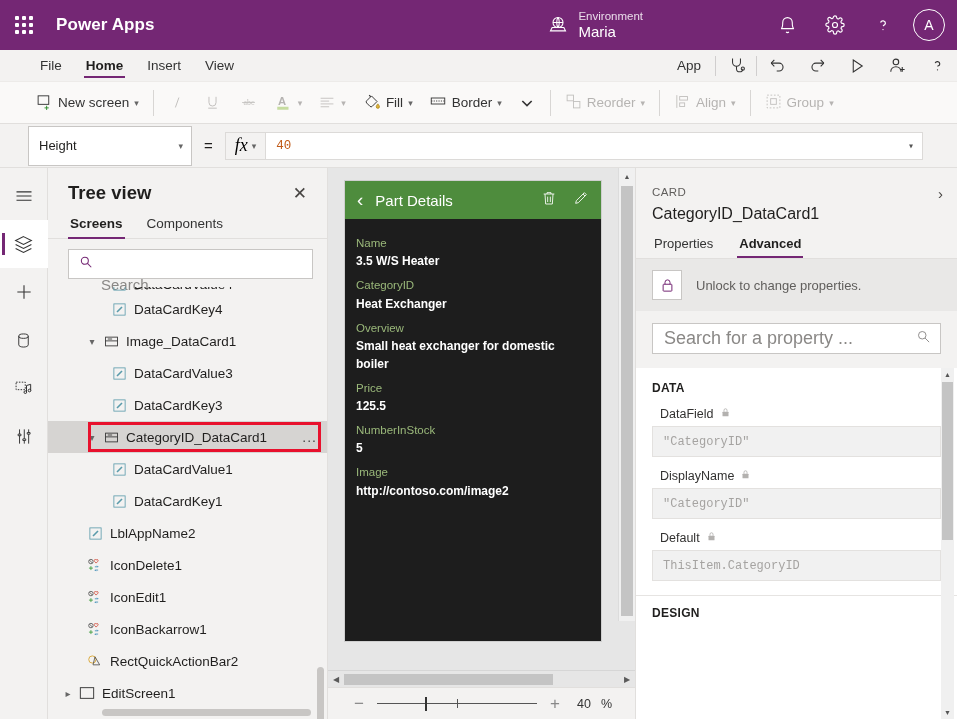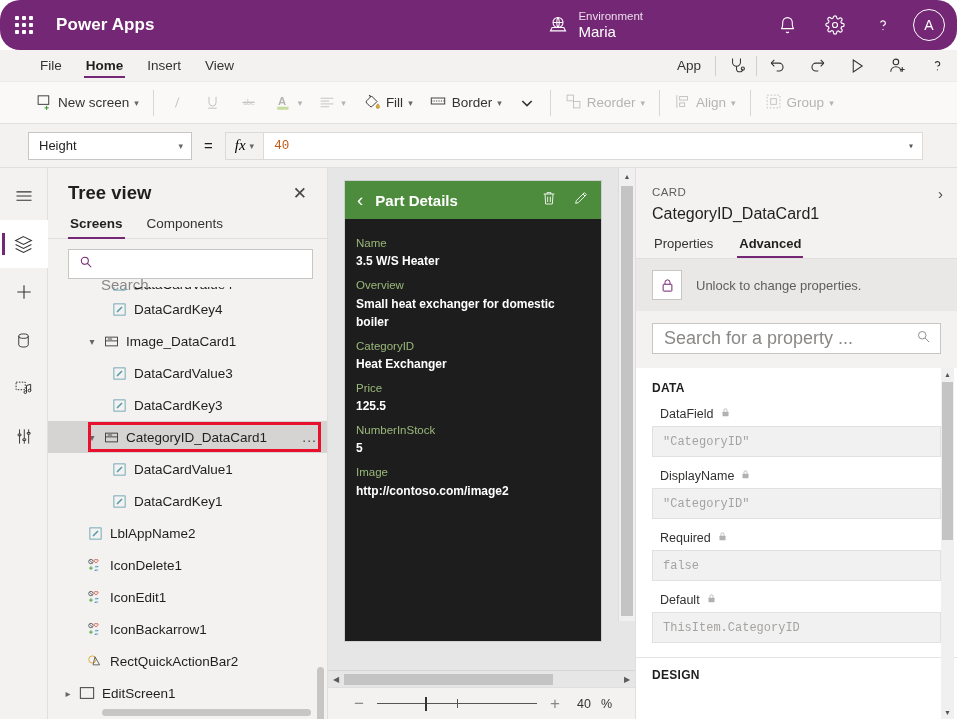--- a/index.html
+++ b/index.html
@@ -9,21 +9,20 @@
     background: #ffffff;
     overflow: hidden;
     -webkit-font-smoothing: antialiased;
   }
 
   
   .topbar {
     height: 50px; background: #742774;
     display: flex; align-items: center; color: #fff;
     position: relative;
-    border-radius: 20px;
   }
   .waffle {
     width: 48px; display: flex; align-items: center; justify-content: center;
     cursor: pointer;
   }
   .waffle-grid {
     display: grid; grid-template-columns: repeat(3, 4px);
     grid-template-rows: repeat(3, 4px); gap: 3px;
   }
   .waffle-grid i { width: 4px; height: 4px; background: #fff; border-radius: 1px; display: block; }
@@ -85,30 +84,30 @@
   .rb-btn.icononly { padding: 0 9px; }
   .caret { font-size: 9px; color: #666; }
   .caret.dim { color: #b6b4b2; }
 
   
   .formulabar {
     height: 44px; background: #f3f2f1; display: flex; align-items: center;
     border-bottom: 1px solid #e1dfdd; padding-left: 28px;
   }
   .prop-select {
-    width: 164px; height: 28px; background: #fff; border: 1px solid #c8c6c4;
+    width: 164px; height: 40px; background: #fff; border: 1px solid #c8c6c4;
     display: flex; align-items: center; justify-content: space-between;
     padding: 0 8px 0 10px; font-size: 13px; color: #201f1e; cursor: pointer;
   }
   .eq { margin: 0 12px; font-size: 15px; color: #201f1e; }
   .fx-box {
     height: 28px; display: flex; align-items: center; gap: 4px; padding: 0 9px;
     background: #f3f2f1; border: 1px solid #dcdad8; border-right: none; cursor: pointer;
   }
-  .fx { font-family: "Liberation Serif", serif; font-style: italic; font-size: 15px; }
+  .fx { font-family: "Liberation Serif", serif; font-style: italic; font-size: 18px; }
   .formula-input {
     flex: 1; height: 28px; background: #fff; border: 1px solid #dcdad8;
     display: flex; align-items: center; padding: 0 10px;
     font-family: "Liberation Mono", monospace; font-size: 12.5px; color: #c05a17;
     margin-right: 34px; position: relative;
   }
   .formula-caret { position: absolute; right: 8px; font-size: 10px; color: #555; }
 
   
   .main { display: flex; height: 551px; }
@@ -188,21 +187,21 @@
   .canvas-inner { flex: 1; position: relative; overflow: hidden; }
   .phone {
     position: absolute; left: 17px; top: 13px; width: 256px; height: 460px;
     background: #1d1d1d; box-shadow: 0 0 0 1px #cfcfcf;
   }
   .phone-header {
     height: 38px; background: #4e8c3d; display: flex; align-items: center;
     padding: 0 12px; color: #fff;
   }
   .ph-back { font-size: 19px; font-weight: 300; margin-right: 12px; cursor: pointer; }
-  .ph-title { font-size: 15px; font-weight: bold; }
+  .ph-title { font-size: 15px; font-weight: normal; }
   .ph-actions { margin-left: auto; display: flex; align-items: center; gap: 16px; }
   .ph-body { padding: 16px 11px 0; }
   .fld { margin-bottom: 7px; }
   .fld-key { font-size: 11.5px; color: #9ab87a; line-height: 1.5; }
   .fld-val { font-size: 12px; color: #ffffff; font-weight: bold; line-height: 1.5; }
 
   .canvas-hbar {
     height: 17px; background: #e6e6e6; display: flex; align-items: center;
     border-top: 1px solid #d6d6d6;
   }
@@ -762,26 +761,26 @@
               </svg>
             </span>
           </span>
         </div>
         <div class="ph-body">
           <div class="fld">
             <div class="fld-key">Name</div>
             <div class="fld-val">3.5 W/S Heater</div>
           </div>
           <div class="fld">
+            <div class="fld-key">CategoryID</div>
+            <div class="fld-val">Heat Exchanger</div>
+          </div>
+          <div class="fld">
             <div class="fld-key">Overview</div>
             <div class="fld-val">Small heat exchanger for domestic boiler</div>
-          </div>
-          <div class="fld">
-            <div class="fld-key">CategoryID</div>
-            <div class="fld-val">Heat Exchanger</div>
           </div>
           <div class="fld">
             <div class="fld-key">Price</div>
             <div class="fld-val">125.5</div>
           </div>
           <div class="fld">
             <div class="fld-key">NumberInStock</div>
             <div class="fld-val">5</div>
           </div>
           <div class="fld">
@@ -877,32 +876,20 @@
           <span>
             <svg width="9" height="11" viewBox="0 0 24 26" fill="none" stroke="#b3b1af" stroke-width="2.2">
               <rect x="4" y="11" width="16" height="12" rx="1" fill="#b3b1af" stroke="none"></rect>
                 <path d="M8 11V7a4 4 0 018 0v4"></path>
             </svg>
           </span>
         </div>
         <div class="pp-input">"CategoryID"</div>
       </div>
 
-      <div class="pp-field">
-        <div class="pp-field-label">
-          <span>Required</span>
-          <span>
-            <svg width="9" height="11" viewBox="0 0 24 26" fill="none" stroke="#b3b1af" stroke-width="2.2">
-              <rect x="4" y="11" width="16" height="12" rx="1" fill="#b3b1af" stroke="none"></rect>
-                <path d="M8 11V7a4 4 0 018 0v4"></path>
-            </svg>
-          </span>
-        </div>
-        <div class="pp-input">false</div>
-      </div>
 
       <div class="pp-field">
         <div class="pp-field-label">
           <span>Default</span>
           <span>
             <svg width="9" height="11" viewBox="0 0 24 26" fill="none" stroke="#b3b1af" stroke-width="2.2">
               <rect x="4" y="11" width="16" height="12" rx="1" fill="#b3b1af" stroke="none"></rect>
                 <path d="M8 11V7a4 4 0 018 0v4"></path>
             </svg>
           </span>

